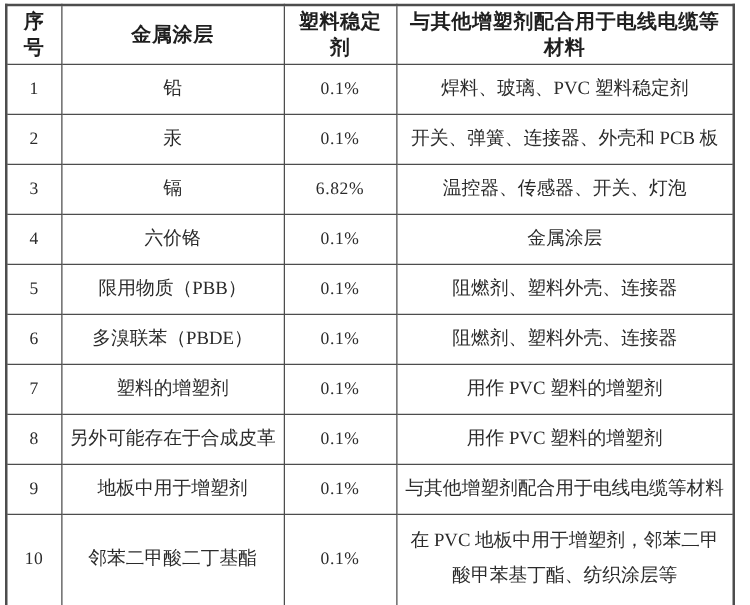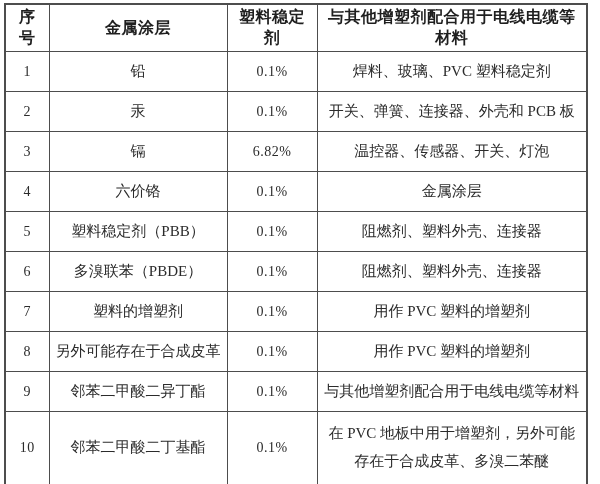--- a/index.html
+++ b/index.html
@@ -99,21 +99,21 @@
           <td class="cell-materials">温控器、传感器、开关、灯泡</td>
         </tr>
         <tr>
           <td class="cell-no">4</td>
           <td class="cell-substance">六价铬</td>
           <td class="cell-limit">0.1%</td>
           <td class="cell-materials">金属涂层</td>
         </tr>
         <tr>
           <td class="cell-no">5</td>
-          <td class="cell-substance">塑料稳定剂（PBB）</td>
+          <td class="cell-substance">限用物质（PBB）</td>
           <td class="cell-limit">0.1%</td>
           <td class="cell-materials">阻燃剂、塑料外壳、连接器</td>
         </tr>
         <tr>
           <td class="cell-no">6</td>
           <td class="cell-substance">多溴联苯（PBDE）</td>
           <td class="cell-limit">0.1%</td>
           <td class="cell-materials">阻燃剂、塑料外壳、连接器</td>
         </tr>
         <tr>
@@ -123,25 +123,25 @@
           <td class="cell-materials">用作 PVC 塑料的增塑剂</td>
         </tr>
         <tr>
           <td class="cell-no">8</td>
           <td class="cell-substance">另外可能存在于合成皮革</td>
           <td class="cell-limit">0.1%</td>
           <td class="cell-materials">用作 PVC 塑料的增塑剂</td>
         </tr>
         <tr>
           <td class="cell-no">9</td>
-          <td class="cell-substance">邻苯二甲酸二异丁酯</td>
+          <td class="cell-substance">地板中用于增塑剂</td>
           <td class="cell-limit">0.1%</td>
           <td class="cell-materials">与其他增塑剂配合用于电线电缆等材料</td>
         </tr>
         <tr>
           <td class="cell-no">10</td>
           <td class="cell-substance">邻苯二甲酸二丁基酯</td>
           <td class="cell-limit">0.1%</td>
-          <td class="cell-materials">在 PVC 地板中用于增塑剂，另外可能存在于合成皮革、多溴二苯醚</td>
+          <td class="cell-materials">在 PVC 地板中用于增塑剂，邻苯二甲酸甲苯基丁酯、纺织涂层等</td>
         </tr>
       </tbody>
   </table>
 </div>
 
 </body></html>

